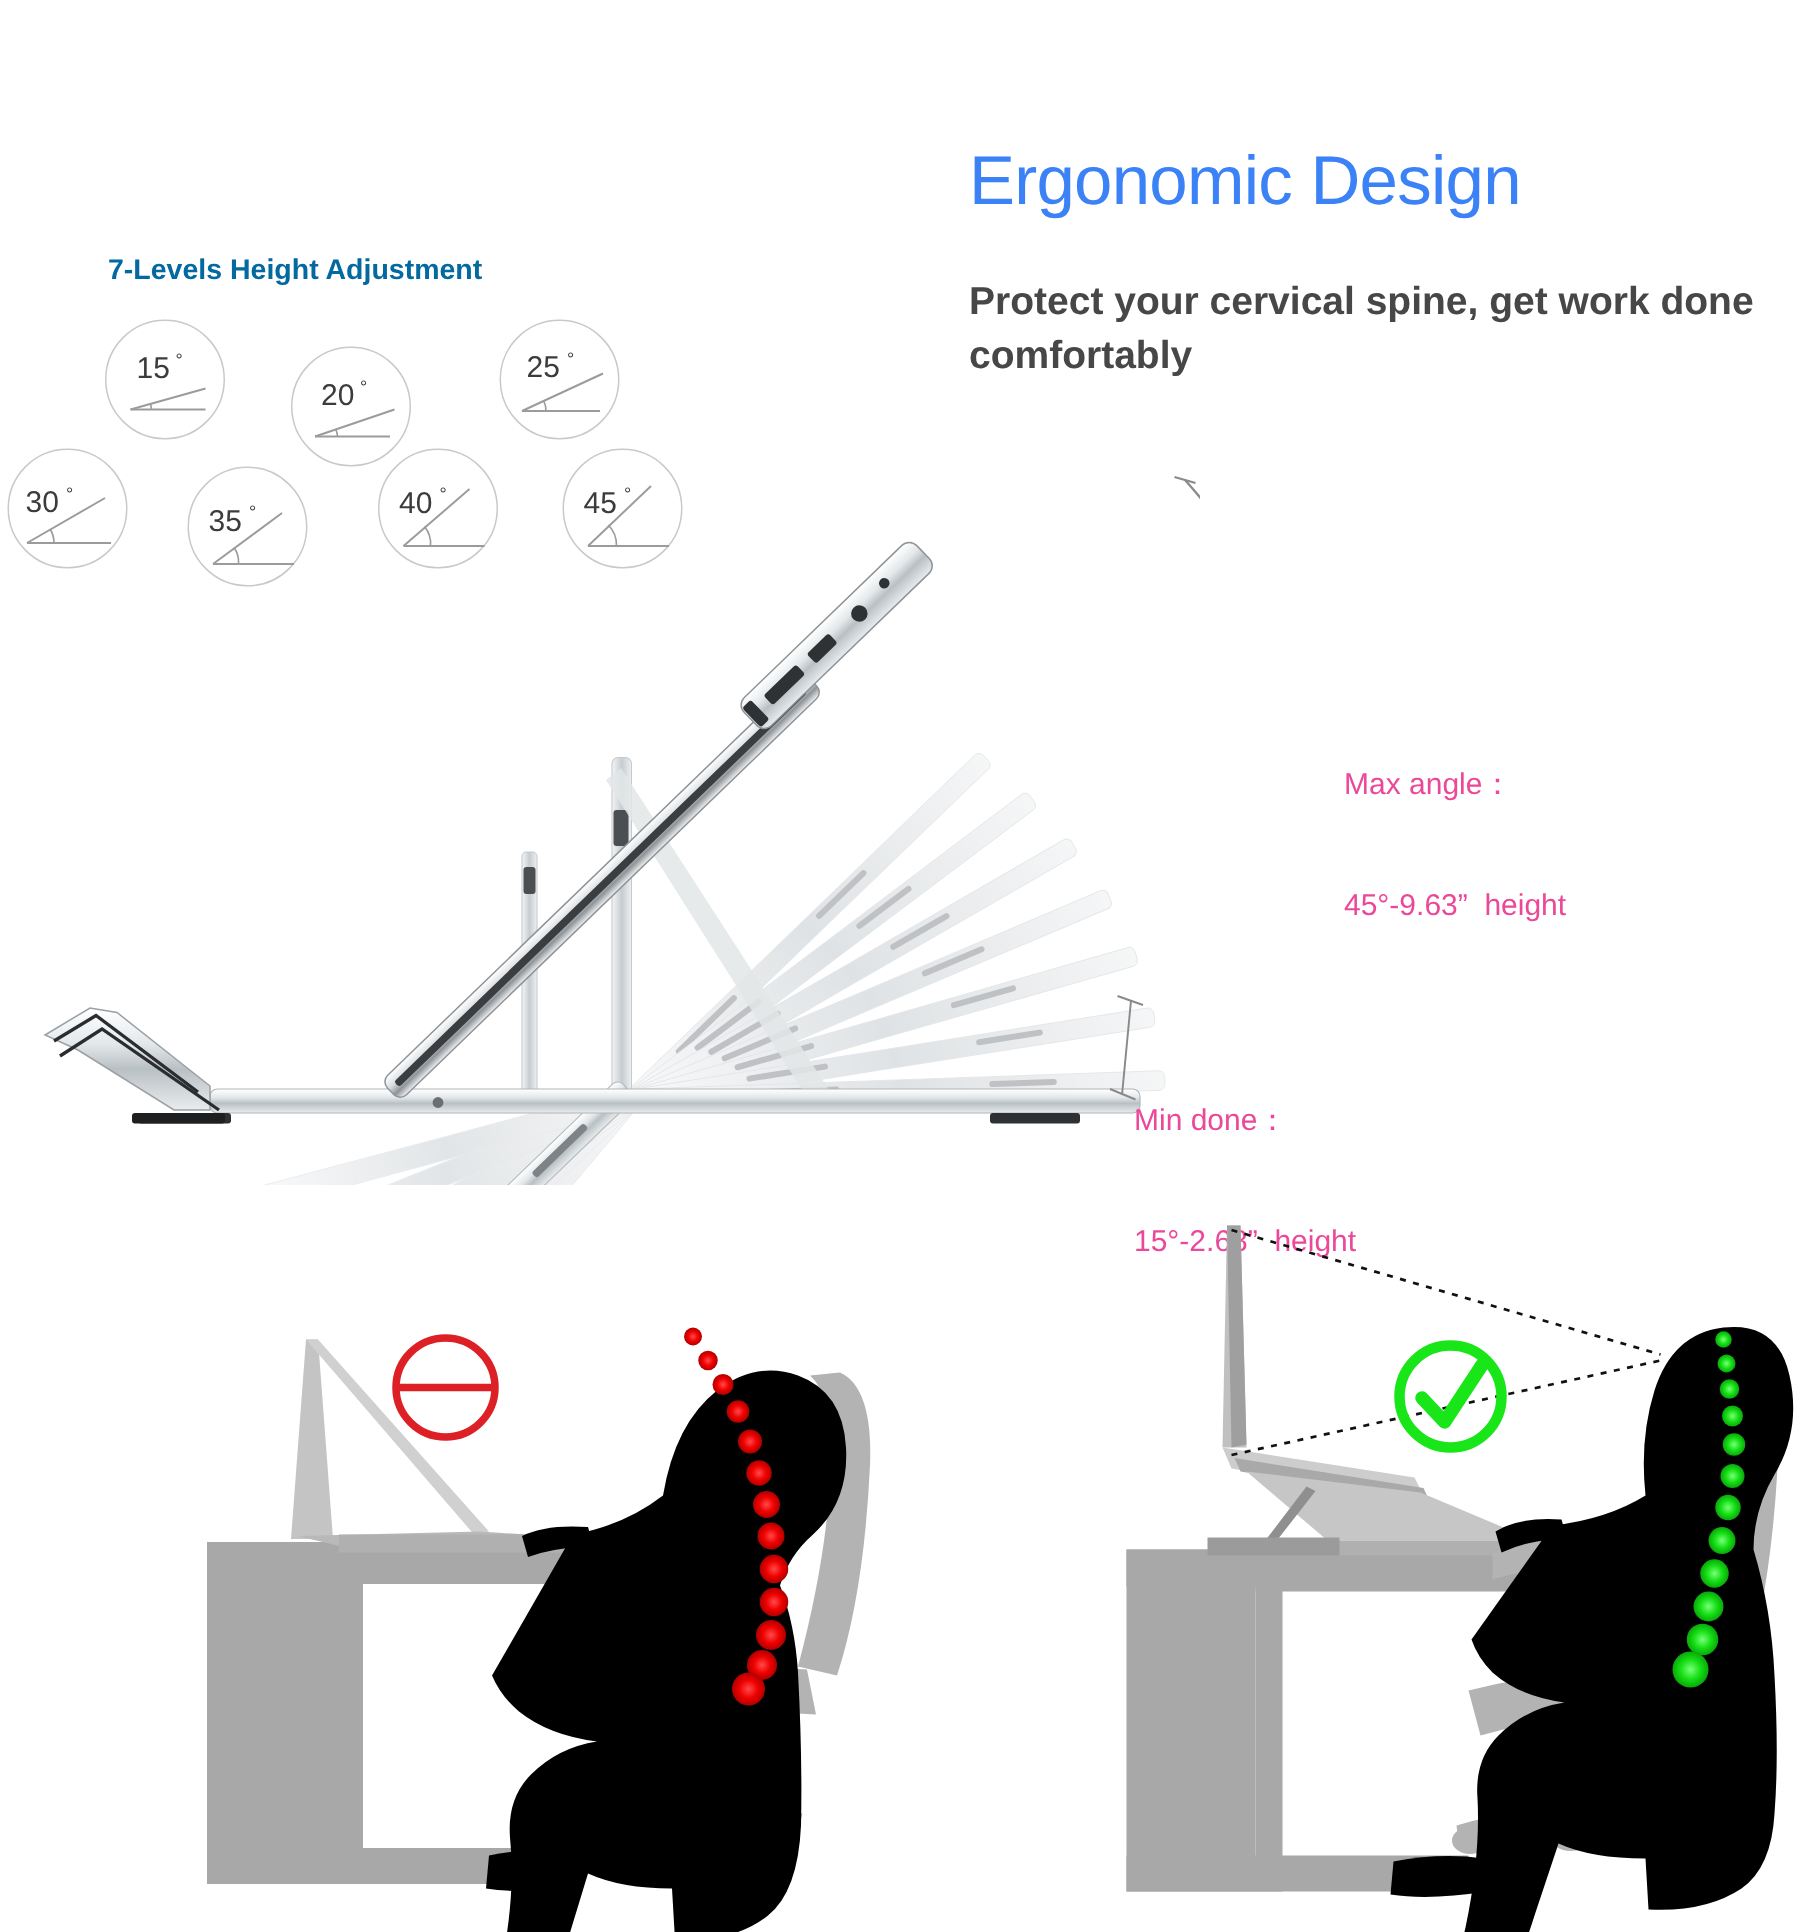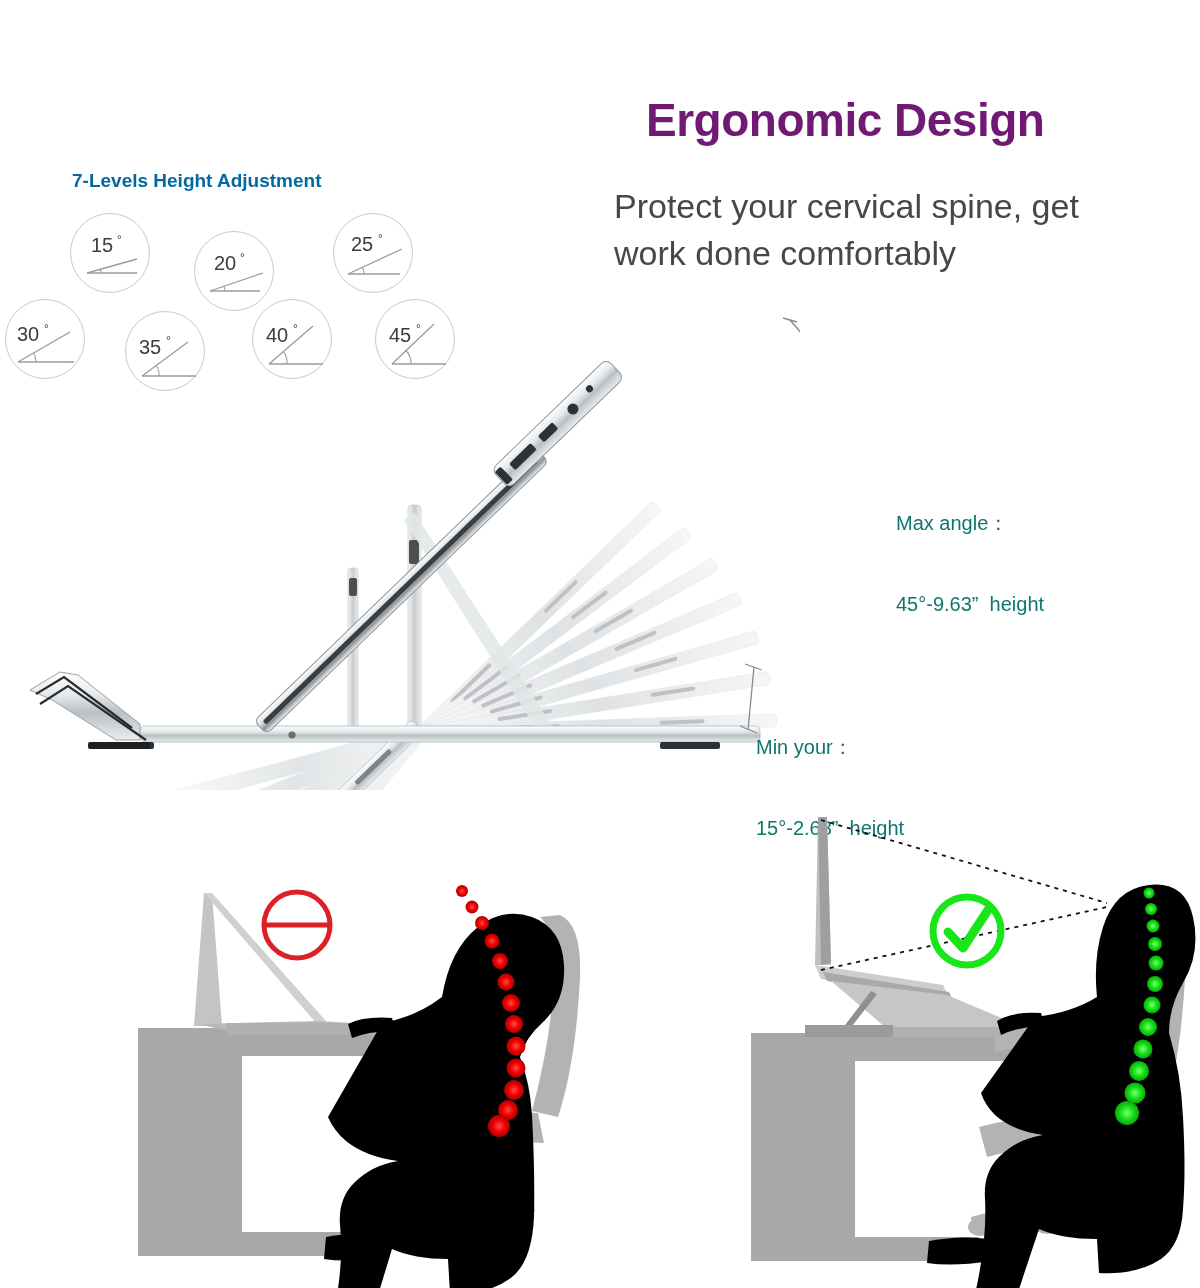--- a/index.html
+++ b/index.html
@@ -4,45 +4,45 @@
 <style>
   html,body{margin:0;padding:0;background:#fff;}
   body{width:1200px;height:1288px;position:relative;overflow:hidden;
        font-family:"Liberation Sans","DejaVu Sans",sans-serif;color:#3a3a3a;}
 
   .abs{position:absolute;}
 
   
   #heading-main{
     left:646px; top:96px; width:520px;
-    font-size:46px; font-weight:bold; letter-spacing:-0.5px;
-    color:#701a75; line-height:1.05; white-space:nowrap;
+    font-size:46px; font-weight:normal; letter-spacing:-0.5px;
+    color:#3b82f6; line-height:1.05; white-space:nowrap;
   }
   #heading-sub{
-    left:614px; top:183px; width:540px;
-    font-size:34px; font-weight:400; color:#474747; line-height:1.38;
+    left:646px; top:183px; width:540px;
+    font-size:26px; font-weight:700; color:#474747; line-height:1.38;
   }
 
   
   #levels-title{
     left:72px; top:170px; font-size:19px; font-weight:bold; color:#0369a1;
     white-space:nowrap;
   }
 
   
   .angle-badge{width:80px;height:80px;border-radius:50%;
      border:1.3px solid #c9c9c9; box-sizing:border-box;}
   .angle-badge svg{display:block;width:80px;height:80px;}
   .angle-badge .lbl{font-size:20px;fill:#3c3c3c;
      font-family:"Liberation Sans","DejaVu Sans",sans-serif;}
   .angle-badge .deg{font-size:12px;fill:#3c3c3c;
      font-family:"Liberation Sans","DejaVu Sans",sans-serif;}
 
   
-  .callout{font-size:20px;color:#0f766e;line-height:1.35;white-space:pre;}
+  .callout{font-size:20px;color:#ec4899;line-height:1.35;white-space:pre;}
   #callout-max{left:896px;top:456px;}
   #callout-min{left:756px;top:680px;}
 
   
   .scene{position:absolute;}
 </style>
 </head>
 <body>
 
 <svg class="scene" style="left:0px;top:0px;" width="800" height="790" viewBox="0 0 800 790">
@@ -256,21 +256,21 @@
     <text class="deg" x="40" y="33">°</text>
   </svg>
 </div>
 
 <div class="abs callout" id="callout-max">
   <div>Max angle：</div>
   <div>45°-9.63”  height</div>
 </div>
 
 <div class="abs callout" id="callout-min">
-  <div>Min your：</div>
+  <div>Min done：</div>
   <div>15°-2.68”  height</div>
 </div>
 
 <svg class="scene" style="left:130px;top:795px;" width="480" height="495" viewBox="0 0 480 495">
   <defs>
     <radialGradient id="redDot" cx="50%" cy="50%" r="50%">
       <stop offset="0%" stop-color="#ff4a4a"></stop>
       <stop offset="55%" stop-color="#f00000"></stop>
       <stop offset="100%" stop-color="#b00000"></stop>
     </radialGradient>

